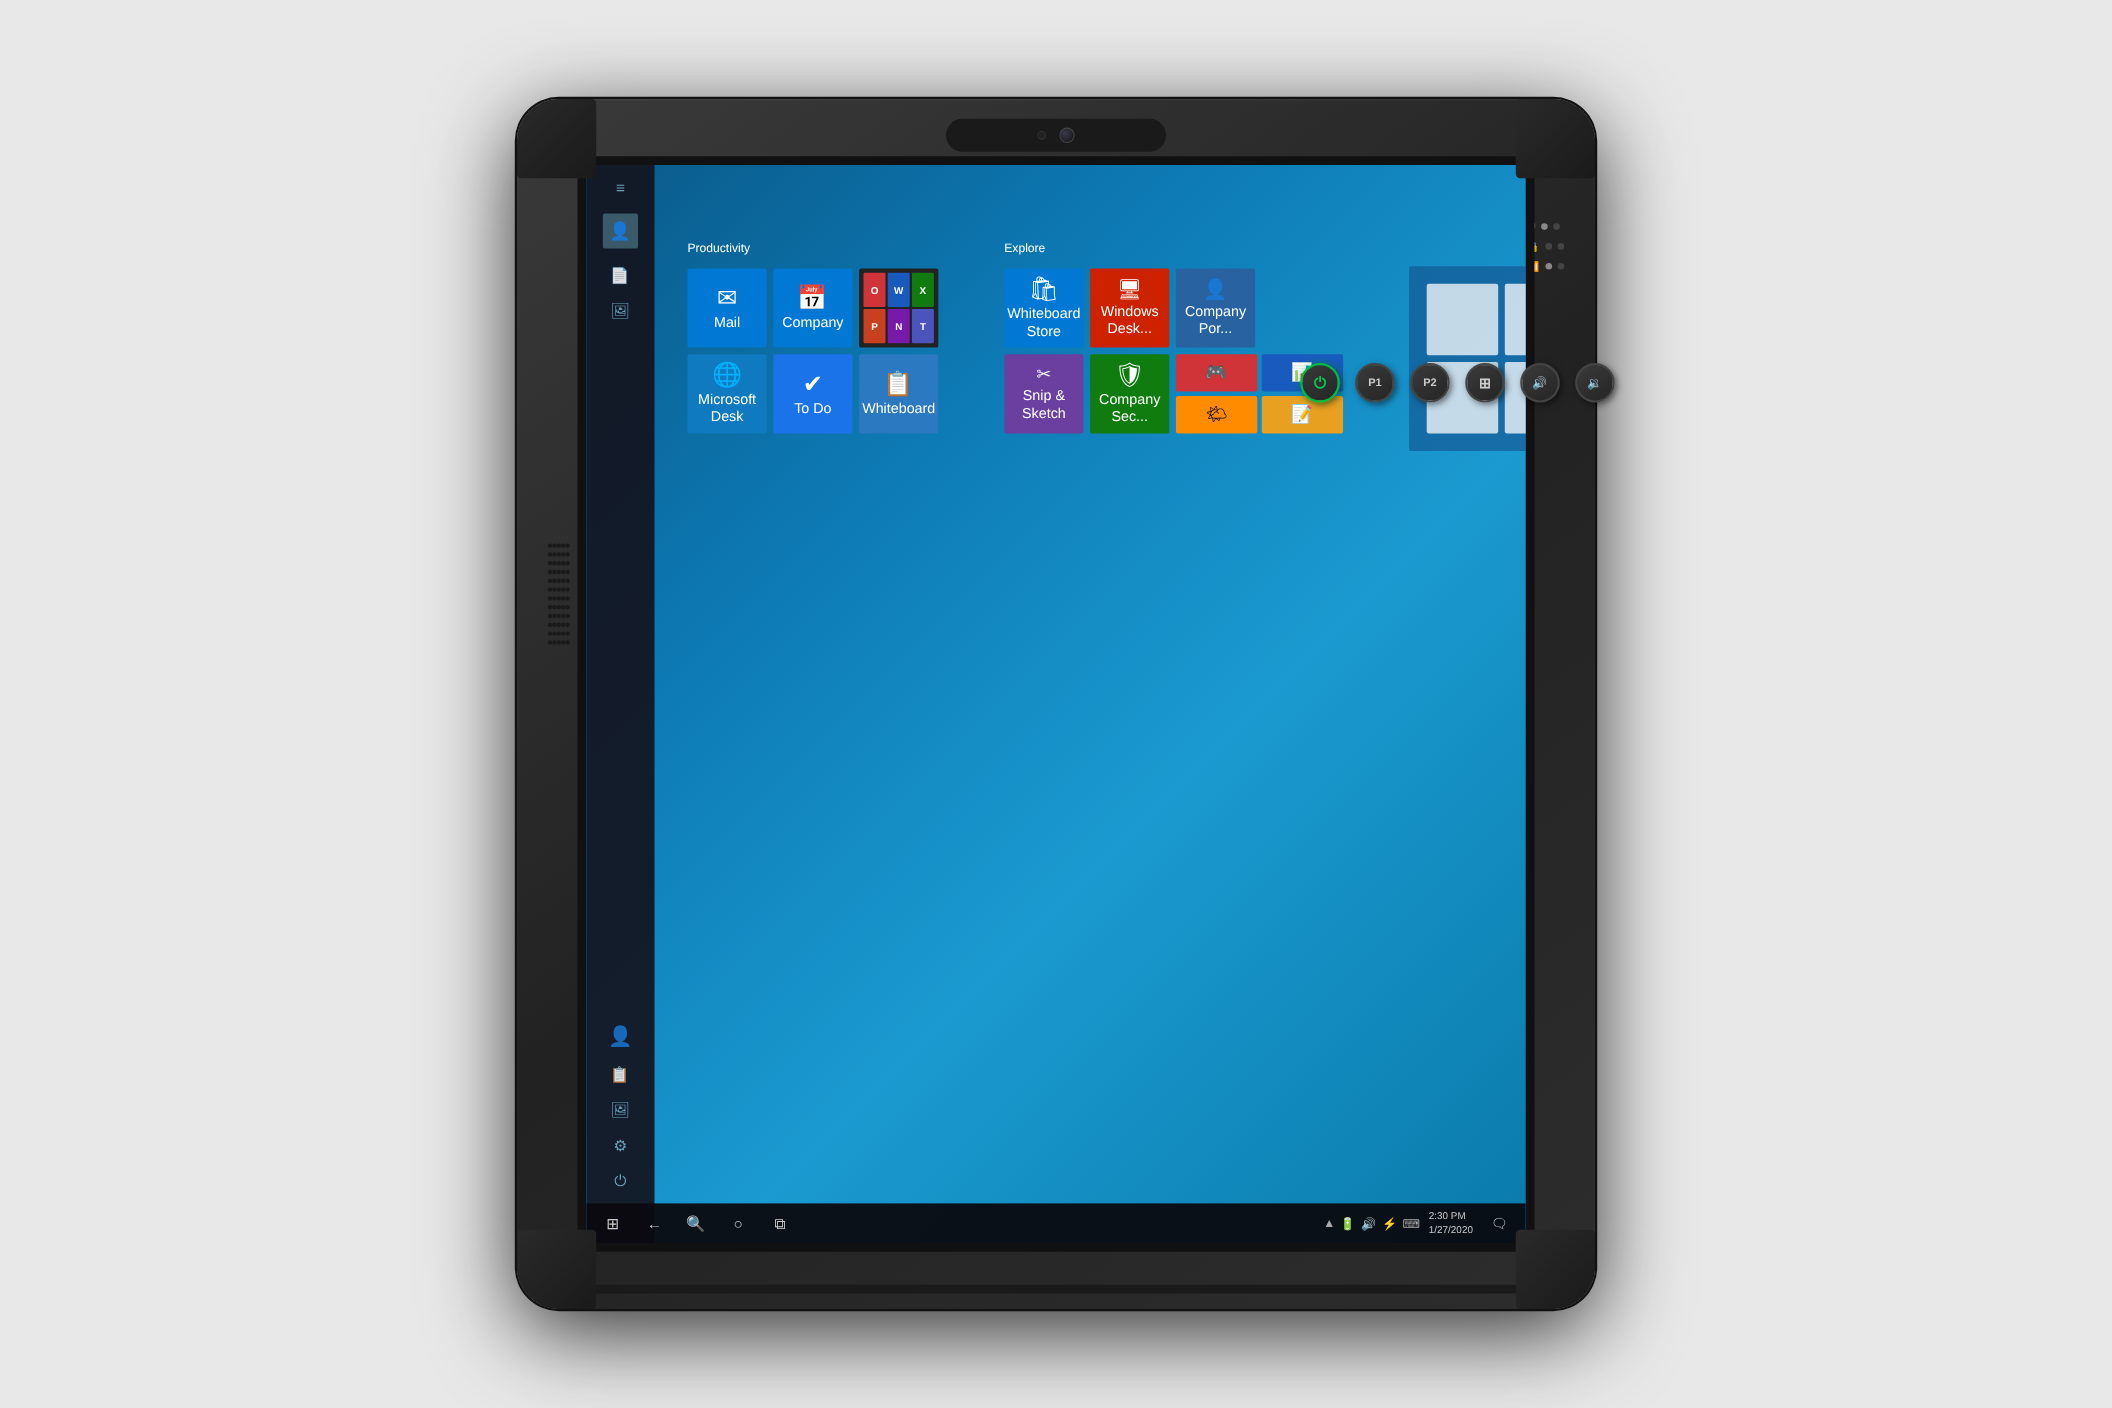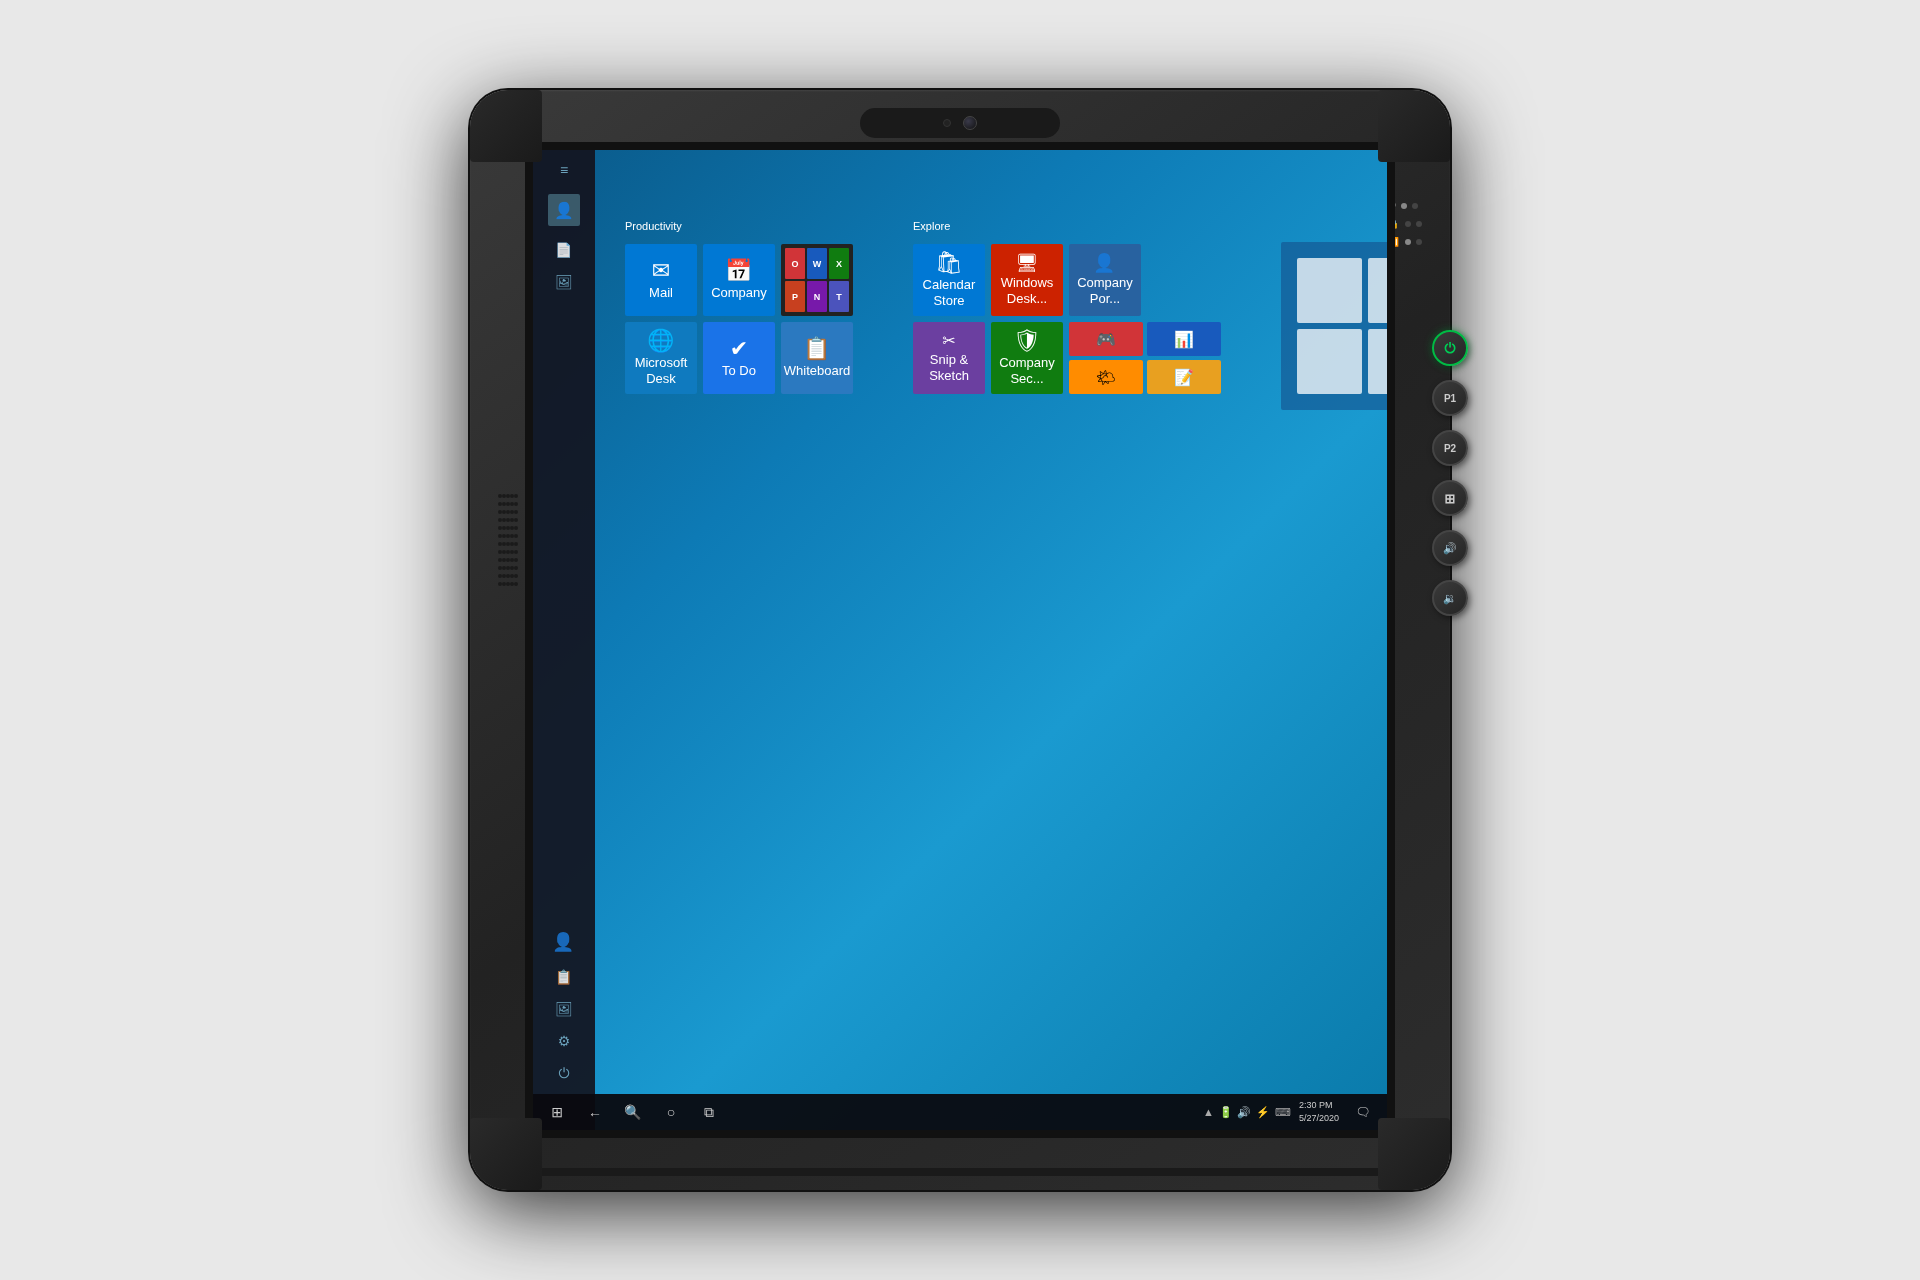--- a/index.html
+++ b/index.html
@@ -110,21 +110,21 @@
     .indicator-dot.active {
       background: #888;
     }
 
     
     .right-buttons {
       position: absolute;
       right: -18px;
       top: 240px;
       display: flex;
-      flex-direction: column;
+      flex-direction: row;
       gap: 14px;
       z-index: 20;
     }
     .side-button {
       width: 36px;
       height: 36px;
       border-radius: 50%;
       background: linear-gradient(145deg, #3a3a3a, #252525);
       border: 2px solid #444;
       display: flex;
@@ -459,21 +459,21 @@
             </div>
           </div>
         </div>
 
         <div class="tile-group">
           <div class="tile-group-label">Explore</div>
 
           <div class="tile-row">
             <div class="tile tile-store">
               <div class="tile-icon">🛍</div>
-              <div class="tile-label">Calendar Store</div>
+              <div class="tile-label">Whiteboard Store</div>
             </div>
             <div class="tile tile-rdp">
               <div class="tile-icon" style="font-size:18px;">🖥</div>
               <div class="tile-label">Windows Desk...</div>
             </div>
             <div class="tile tile-company">
               <div class="tile-icon" style="font-size:18px;">👤</div>
               <div class="tile-label">Company Por...</div>
             </div>
           </div>
@@ -518,21 +518,21 @@
         <div class="taskbar-right">
           <div class="taskbar-icons">
             <span class="taskbar-icon-sm">▲</span>
             <span class="taskbar-icon-sm">🔋</span>
             <span class="taskbar-icon-sm">🔊</span>
             <span class="taskbar-icon-sm">⚡</span>
             <span class="taskbar-icon-sm">⌨</span>
           </div>
           <div class="taskbar-time">
             <div>2:30 PM</div>
-            <div>5/27/2020</div>
+            <div>1/27/2020</div>
           </div>
           <div class="taskbar-btn" style="font-size:12px;">🗨</div>
         </div>
       </div>
 
     </div>
   </div>
 
   <div class="tablet-bottom"></div>
 

